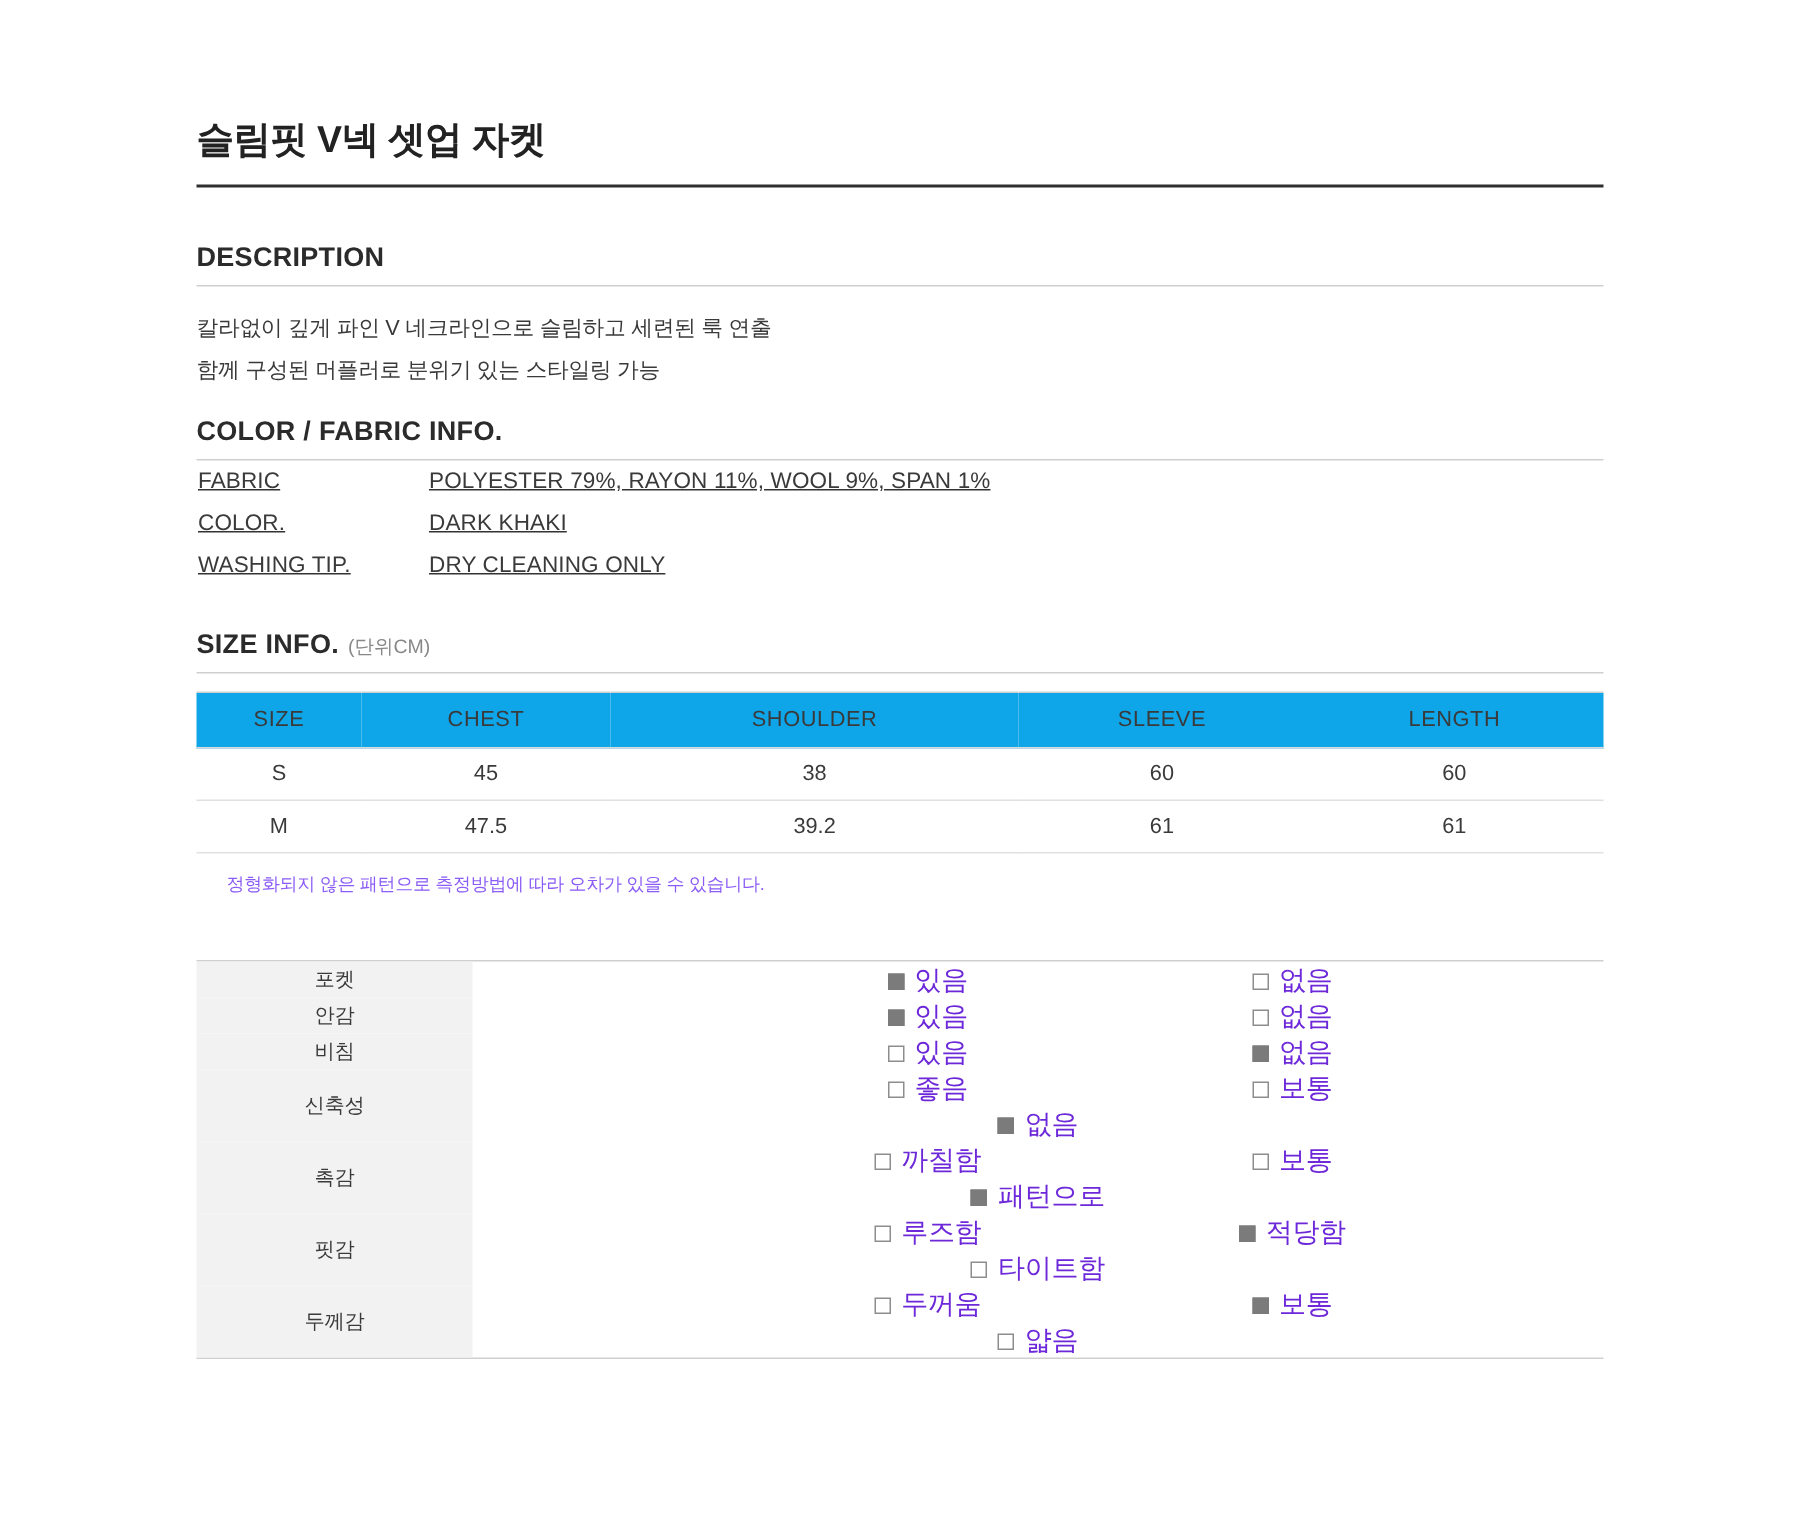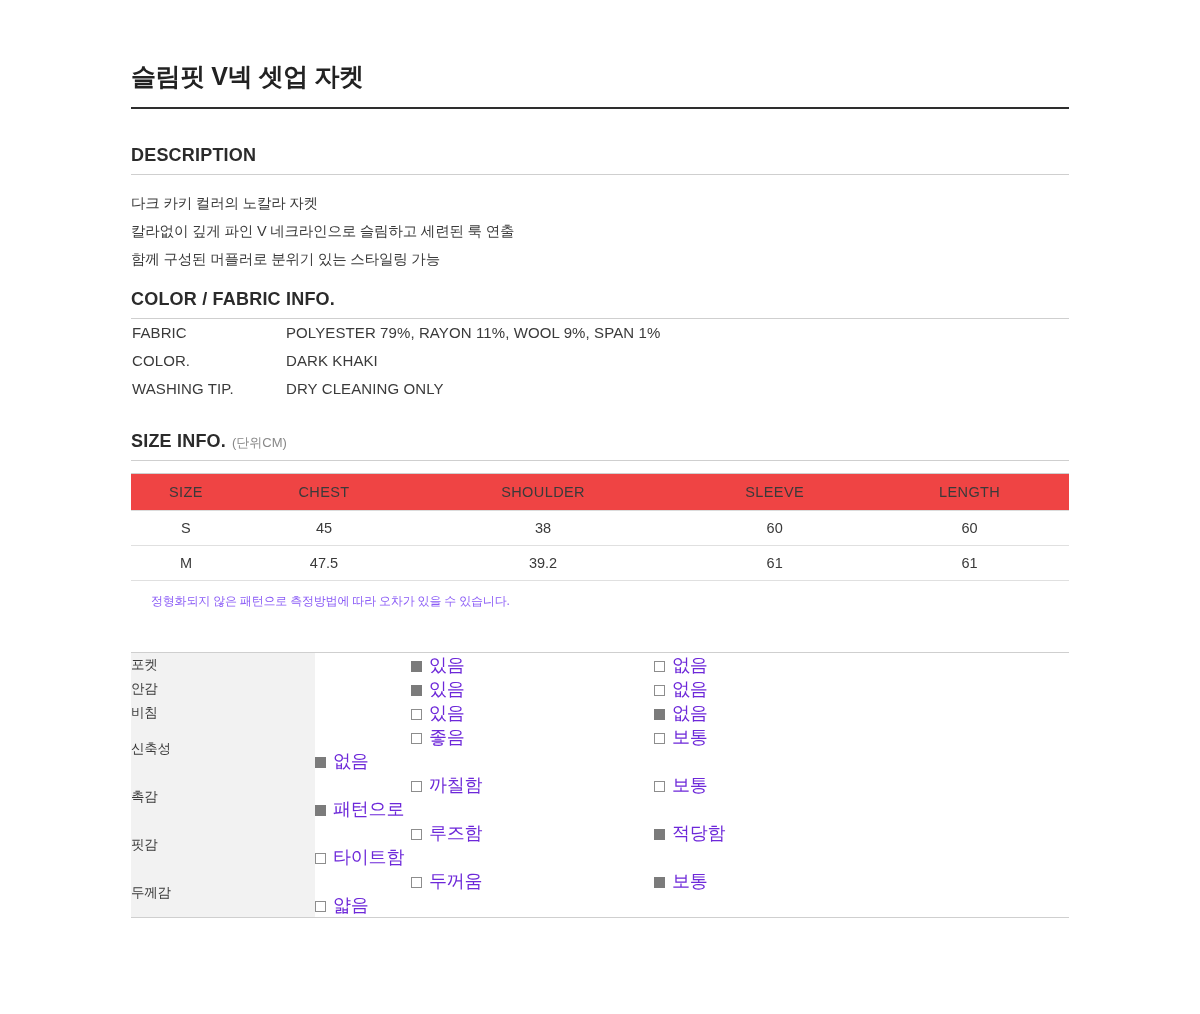--- a/index.html
+++ b/index.html
@@ -16,21 +16,21 @@
   }
   .page {
     position: relative;
     width: 1200px;
     height: 1014px;
     box-sizing: border-box;
   }
   .content {
     position: absolute;
     left: 131px;
-    top: 60px;
+    top: 76px;
     width: 938px;
   }
 
   
   .product-title {
     font-size: 25px;
     font-weight: bold;
     color: #222222;
     letter-spacing: -0.4px;
     padding-bottom: 14px;
@@ -73,20 +73,21 @@
     font-size: 14.5px;
     color: #3a3a3a;
     line-height: 28px;
     letter-spacing: -0.2px;
   }
 
   
   .info-table {
     padding-top: 12px;
     border-collapse: collapse;
+    text-decoration: underline;
   }
   .info-label {
     font-size: 15px;
     color: #3a3a3a;
     line-height: 26px;
     width: 152px;
     white-space: nowrap;
     vertical-align: top;
     letter-spacing: 0.1px;
   }
@@ -99,21 +100,21 @@
   }
 
   
   .size-table {
     width: 938px;
     border-collapse: collapse;
     margin-top: 12px;
     border-top: 1px solid #cfcfcf;
   }
   .size-table th {
-    background: #ef4444;
+    background: #0ea5e9;
     font-size: 14.5px;
     font-weight: normal;
     color: #3a3a3a;
     text-align: center;
     padding: 10px 0;
     border-bottom: 1px solid #dcdcdc;
     letter-spacing: 0.4px;
   }
   .size-table td {
     font-size: 14.5px;
@@ -133,20 +134,21 @@
   
   .attr-wrap {
     margin-top: 42px;
     border-top: 1px solid #cfcfcf;
     border-bottom: 1px solid #cfcfcf;
     width: 938px;
   }
   .attr-table {
     width: 938px;
     border-collapse: collapse;
+    text-align: center;
   }
   .attr-table td {
     padding: 0;
   }
   .attr-name {
     background: #f2f2f2;
     width: 184px;
     font-size: 13.5px;
     color: #3a3a3a;
     padding: 13px 0 13px 48px;
@@ -186,21 +188,20 @@
 <div class="page">
   <div class="content">
 
     <h1 class="product-title">슬림핏 V넥 셋업 자켓</h1>
     <div class="rule-thick"></div>
 
     <div class="sec-desc">
       <h2 class="section-heading">DESCRIPTION</h2>
       <div class="rule-thin"></div>
       <div class="desc-lines">
-        <div class="desc-line">다크 카키 컬러의 노칼라 자켓</div>
         <div class="desc-line">칼라없이 깊게 파인 V 네크라인으로 슬림하고 세련된 룩 연출</div>
         <div class="desc-line">함께 구성된 머플러로 분위기 있는 스타일링 가능</div>
       </div>
     </div>
 
     <div class="sec-color">
       <h2 class="section-heading">COLOR / FABRIC INFO.</h2>
       <div class="rule-thin"></div>
       <table class="info-table">
         <tbody>

